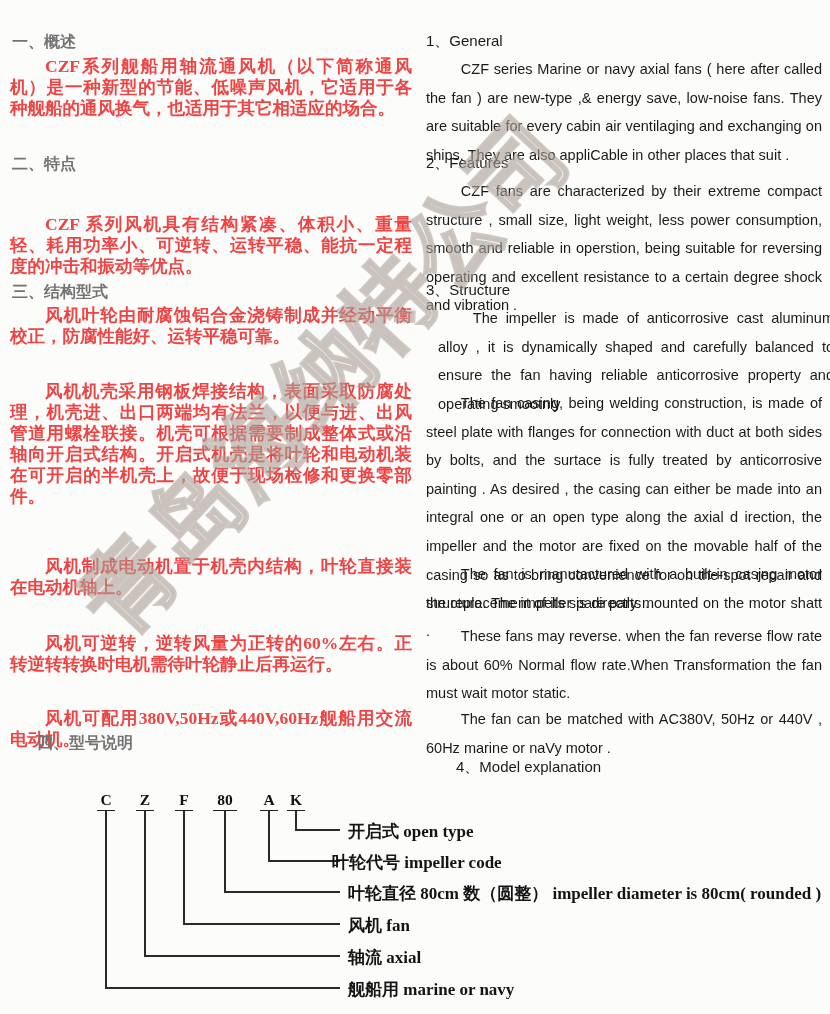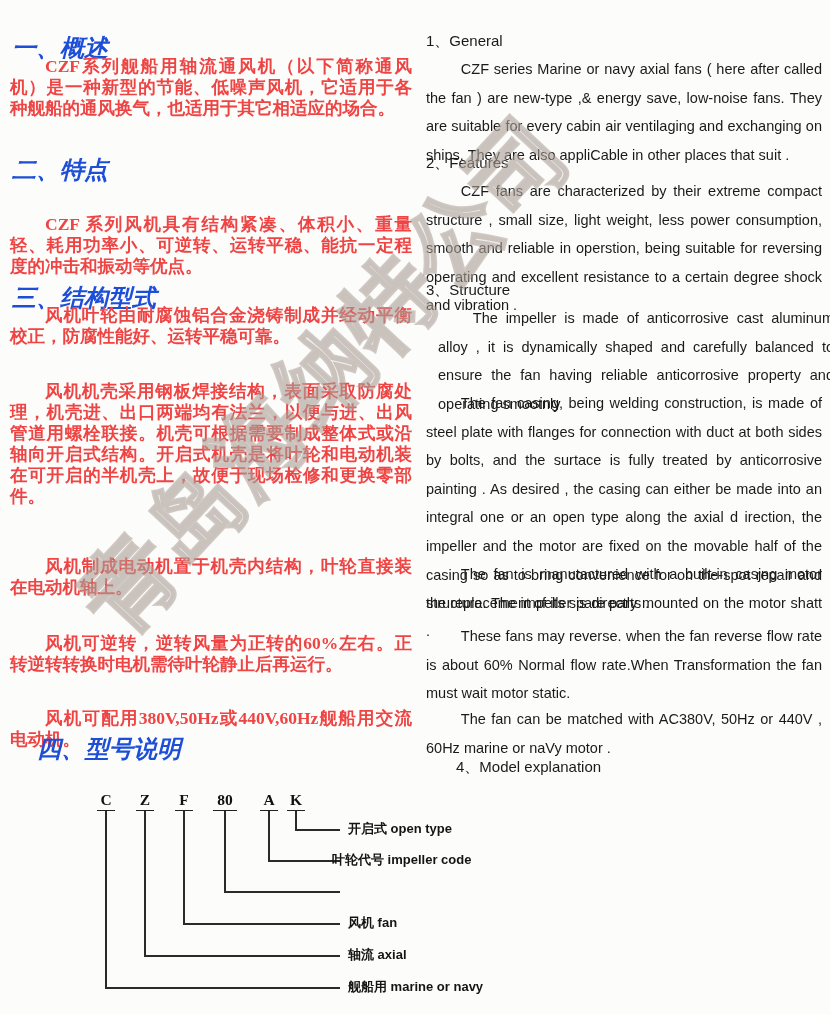--- a/index.html
+++ b/index.html
@@ -9,23 +9,22 @@
     background:#fcfcfb;
     color:#1c1c1c;
     overflow:hidden;
     font-family:"Liberation Serif","DejaVu Serif",serif;
   }
   .abs { position:absolute; }
 
   
   .cn-h {
     font-family:"Liberation Serif","DejaVu Serif",serif;
-    font-weight:700; font-size:24px; color:#1d4ed8;
+    font-weight:700; font-size:16px; color:#737373;
     white-space:nowrap;
-    font-style:italic;
   }
   .cn-p {
     font-family:"Liberation Serif","DejaVu Serif",serif;
     font-weight:600; font-size:17.5px; line-height:21px;
     text-align:justify; text-indent:2em; color:#ef4444;
   }
 
   
   .en-h {
     font-family:"Liberation Sans","DejaVu Sans",sans-serif;
@@ -42,22 +41,22 @@
   .code-letter {
     font-family:"Liberation Serif","DejaVu Serif",serif;
     font-weight:600; font-size:15.5px; color:#111;
     display:inline-block; text-align:center;
     border-bottom:1.5px solid #222;
     padding-bottom:1px;
   }
   .stem { width:1.5px; background:#2a2a2a; }
   .connector { height:1.5px; background:#2a2a2a; }
   .diag-label {
-    font-family:Liberation Sans, sans-serif;
-    font-weight:600; font-size:13px; color:#141414;
+    font-family:Liberation Serif, serif;
+    font-weight:600; font-size:17px; color:#141414;
     white-space:nowrap;
   }
 
   
   .watermark {
     left:138px; top:548px;
     font-family:"Liberation Serif","DejaVu Serif",serif;
     font-weight:700; font-size:92px; letter-spacing:3px;
     white-space:nowrap; line-height:1.15;
     color:rgba(176,163,156,0.16);
@@ -125,18 +124,19 @@
 
   <div class="abs connector" style="left:295px; top:829px; width:45px;"></div>
   <div class="abs connector" style="left:268px; top:860px; width:72px;"></div>
   <div class="abs connector" style="left:224px; top:891px; width:116px;"></div>
   <div class="abs connector" style="left:183px; top:923px; width:157px;"></div>
   <div class="abs connector" style="left:144px; top:955px; width:196px;"></div>
   <div class="abs connector" style="left:105px; top:987px; width:235px;"></div>
 
   <div class="abs diag-label" style="left:348px; top:820px;">开启式 open type</div>
   <div class="abs diag-label" style="left:332px; top:851px;">叶轮代号 impeller code</div>
+  <div class="abs diag-label" style="left:348px; top:882px;">叶轮直径 80cm 数（圆整）  impeller diameter is 80cm( rounded )</div>
   <div class="abs diag-label" style="left:348px; top:914px;">风机 fan</div>
   <div class="abs diag-label" style="left:348px; top:946px;">轴流 axial</div>
   <div class="abs diag-label" style="left:348px; top:978px;">舰船用  marine or navy</div>
 </div>
 
 <div class="abs watermark">青岛海纳特公司</div>
 
 </body></html>

